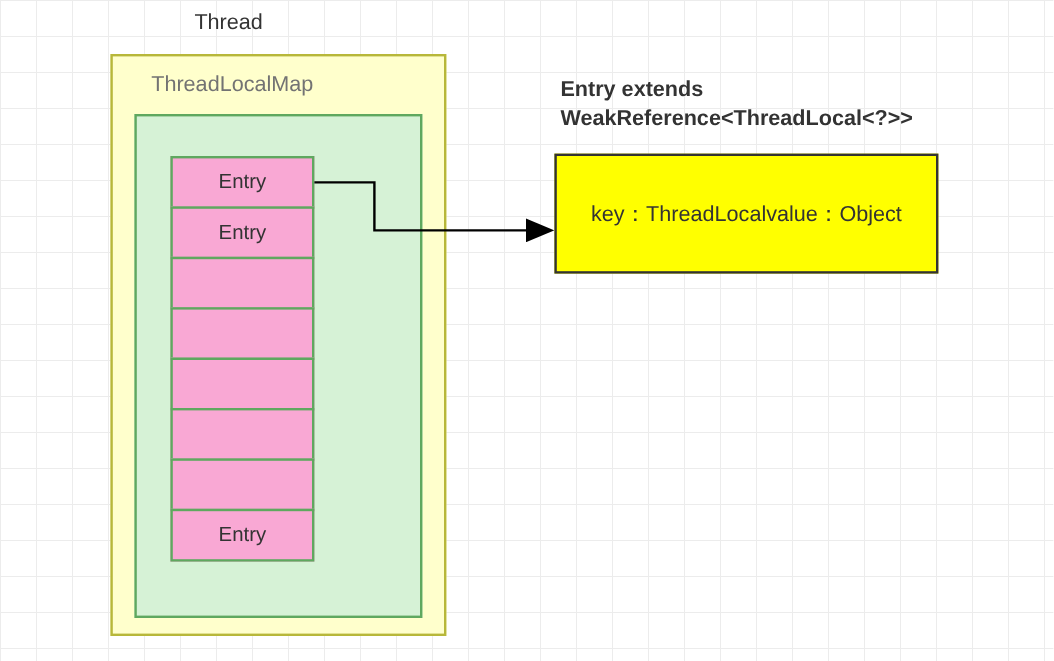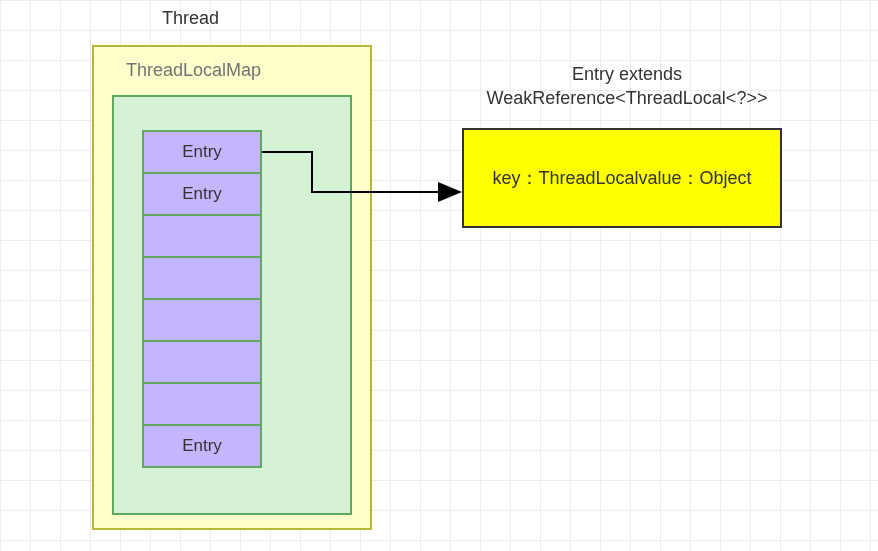--- a/index.html
+++ b/index.html
@@ -50,36 +50,37 @@
     position: absolute;
     left: 130px; top: 130px;
     width: 120px;
     display: flex;
     flex-direction: column;
   }
   .entry-cell {
     height: 44px;
     border: 2px solid #5fa85f;
     margin-bottom: -2px;
-    background: #c4b5fd;
+    background: #f9a8d4;
     display: flex;
     align-items: center;
     justify-content: center;
     font-size: 17px;
     color: #333;
   }
 
   .yellow-title {
     position: absolute;
     left: 455px; top: 62px;
     width: 320px;
-    text-align: center;
+    text-align: left;
     font-size: 18px;
     color: #333;
     line-height: 1.35;
+    font-weight: bold;
   }
   .yellow-box {
     position: absolute;
     left: 450px; top: 128px;
     width: 320px; height: 100px;
     background: #ffff00;
     border: 2px solid #333;
     display: flex;
     flex-direction: row;
     align-items: center;

